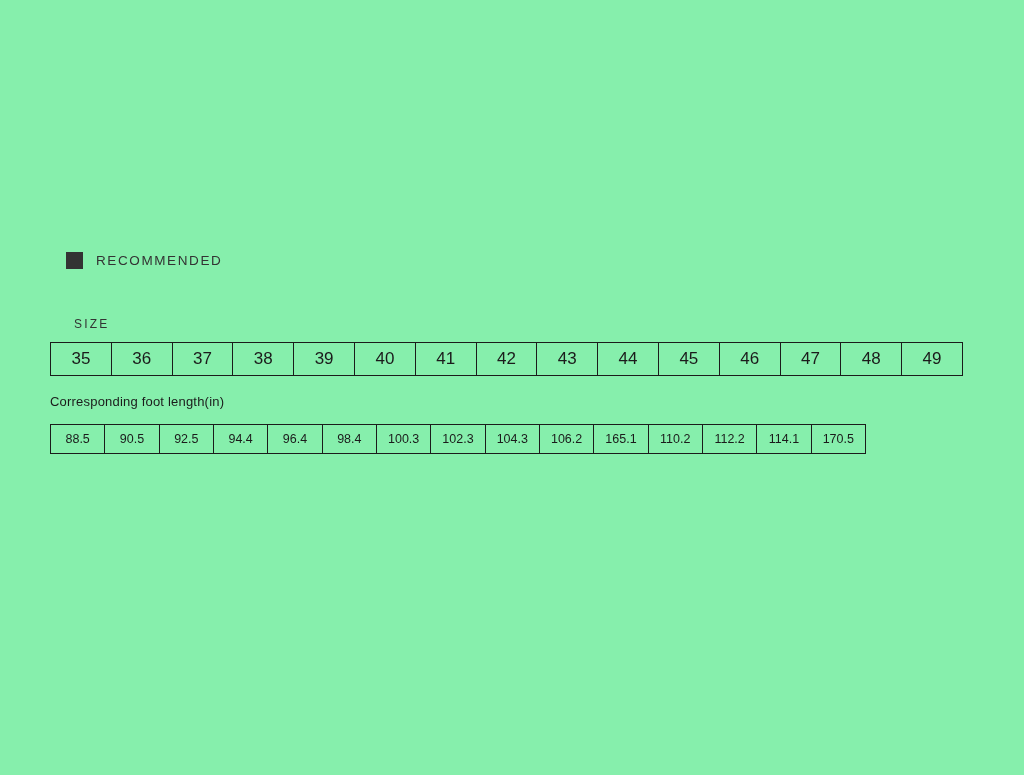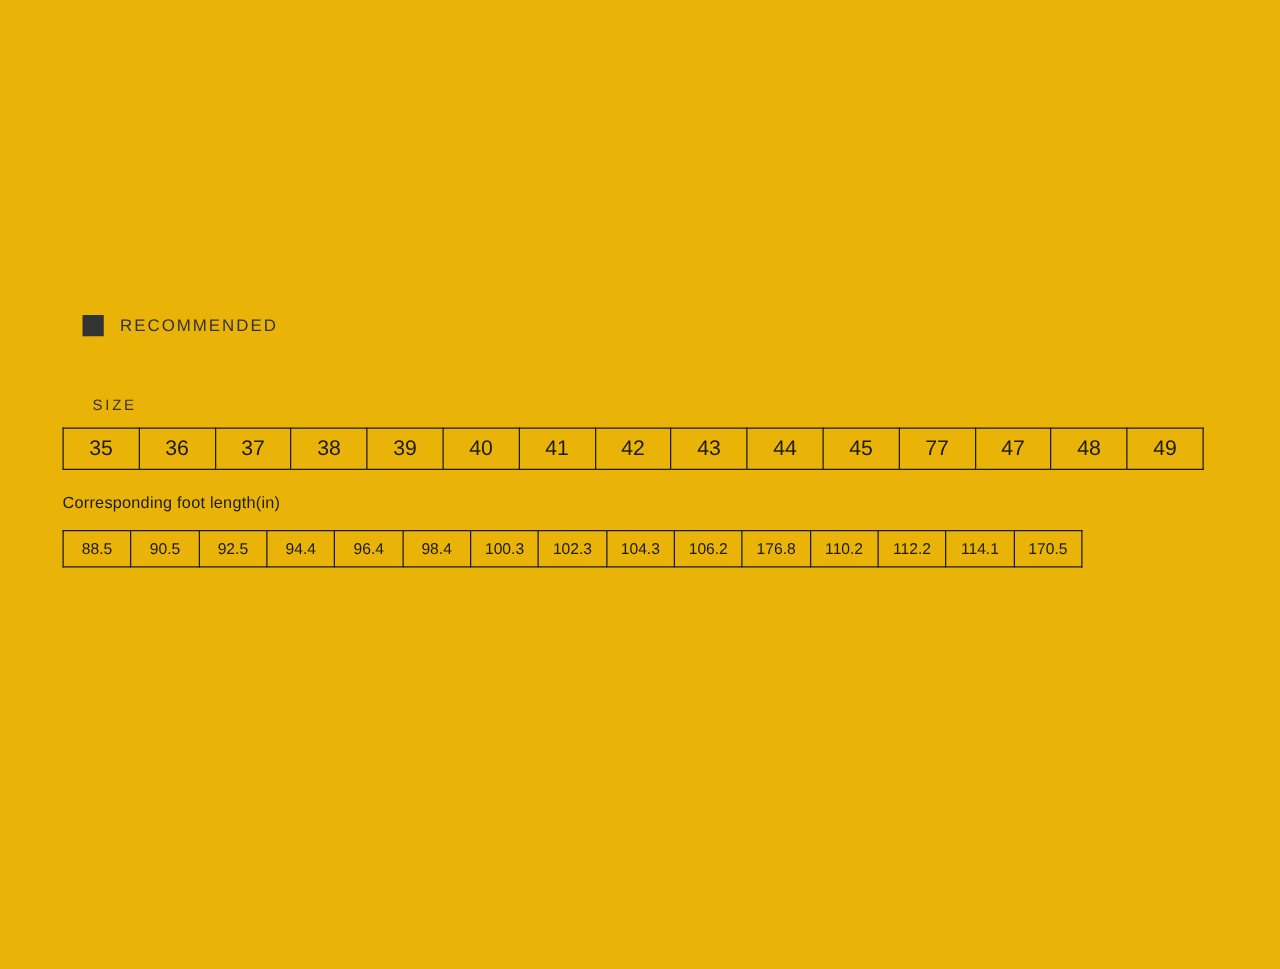--- a/index.html
+++ b/index.html
@@ -15,21 +15,21 @@
     position: relative;
     overflow: hidden;
   }
 
   .sheet {
     position: absolute;
     left: 0;
     top: 0;
     width: 1024px;
     height: 775px;
-    background: #eab308;
+    background: #86efac;
   }
 
   
   .legend {
     position: absolute;
     left: 66px;
     top: 252px;
     display: flex;
     align-items: center;
     gap: 13px;
@@ -112,21 +112,21 @@
       <td>36</td>
       <td>37</td>
       <td>38</td>
       <td>39</td>
       <td>40</td>
       <td>41</td>
       <td>42</td>
       <td>43</td>
       <td>44</td>
       <td>45</td>
-      <td>77</td>
+      <td>46</td>
       <td>47</td>
       <td>48</td>
       <td>49</td>
     </tr>
   </tbody>
     </table>
 
   <div class="label-foot">Corresponding foot length(in)</div>
 
   <table class="size-table row-lengths">
@@ -135,21 +135,21 @@
       <td>88.5</td>
       <td>90.5</td>
       <td>92.5</td>
       <td>94.4</td>
       <td>96.4</td>
       <td>98.4</td>
       <td>100.3</td>
       <td>102.3</td>
       <td>104.3</td>
       <td>106.2</td>
-      <td>176.8</td>
+      <td>165.1</td>
       <td>110.2</td>
       <td>112.2</td>
       <td>114.1</td>
       <td>170.5</td>
     </tr>
   </tbody>
     </table>
 
 </div>
 

